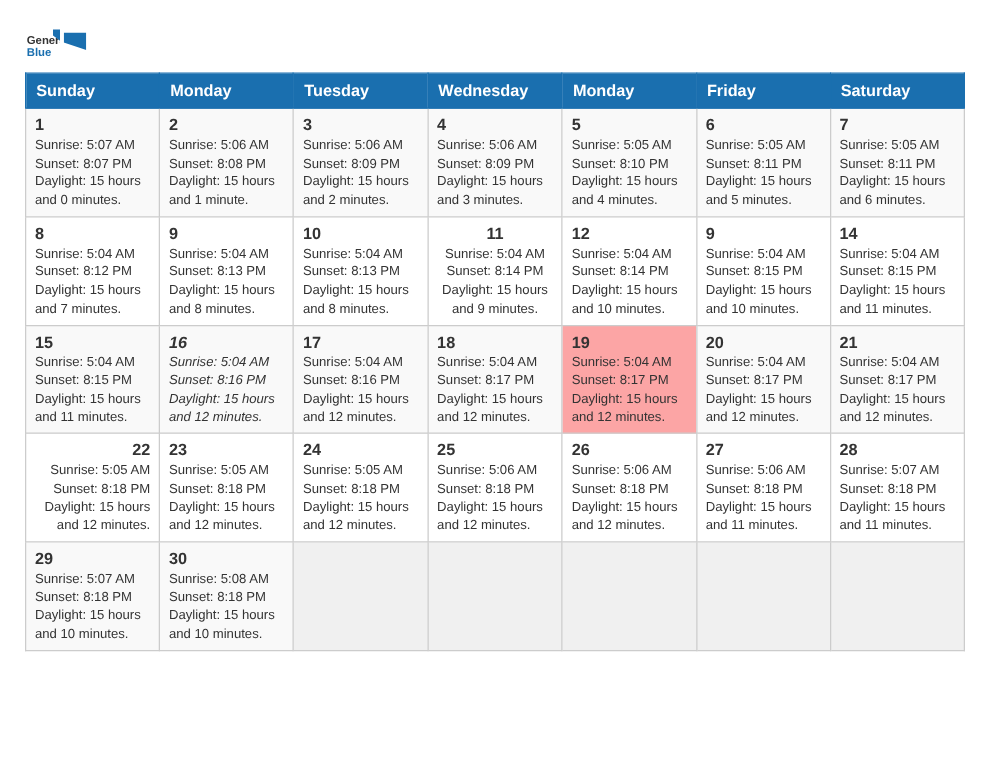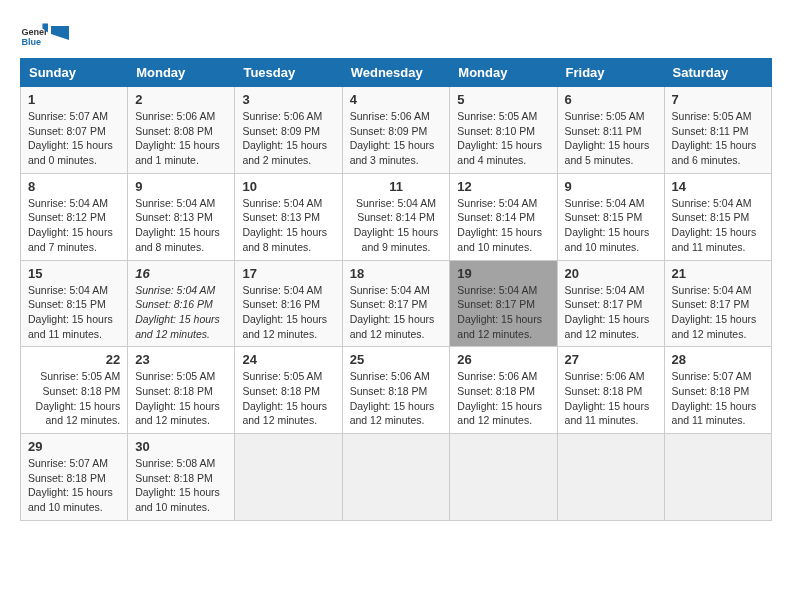--- a/index.html
+++ b/index.html
@@ -240,21 +240,21 @@
         <div class="day-info">
           Sunrise: 5:04 AM<br>Sunset: 8:16 PM<br>Daylight: 15 hours and 12 minutes.
         </div>
         </td>
         <td style="background-color: rgb(249, 249, 249);">
           <span class="day-number">18</span>
         <div class="day-info">
           Sunrise: 5:04 AM<br>Sunset: 8:17 PM<br>Daylight: 15 hours and 12 minutes.
         </div>
         </td>
-        <td style="background-color: #a3a3a3;">
+        <td style="background-color: #fca5a5;">
           <span class="day-number">19</span>
         <div class="day-info">
           Sunrise: 5:04 AM<br>Sunset: 8:17 PM<br>Daylight: 15 hours and 12 minutes.
         </div>
         </td>
         <td style="background-color: rgb(249, 249, 249);">
           <span class="day-number">20</span>
         <div class="day-info">
           Sunrise: 5:04 AM<br>Sunset: 8:17 PM<br>Daylight: 15 hours and 12 minutes.
         </div>

